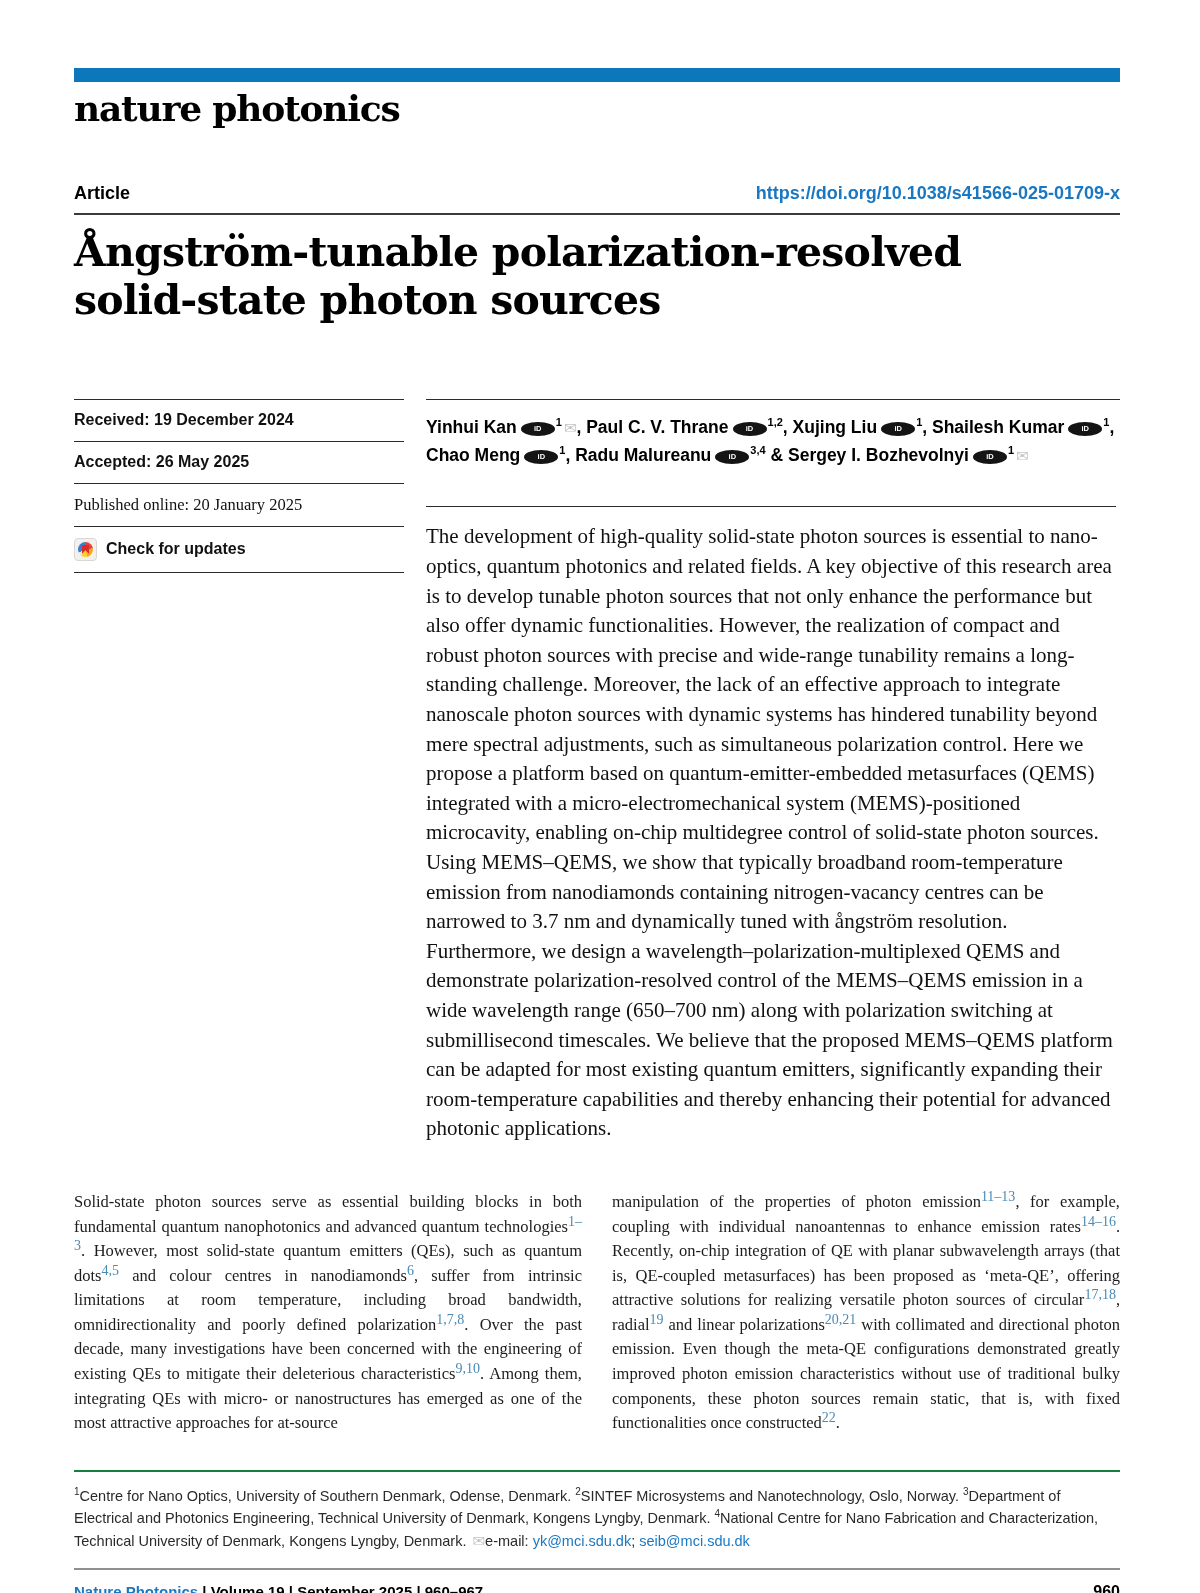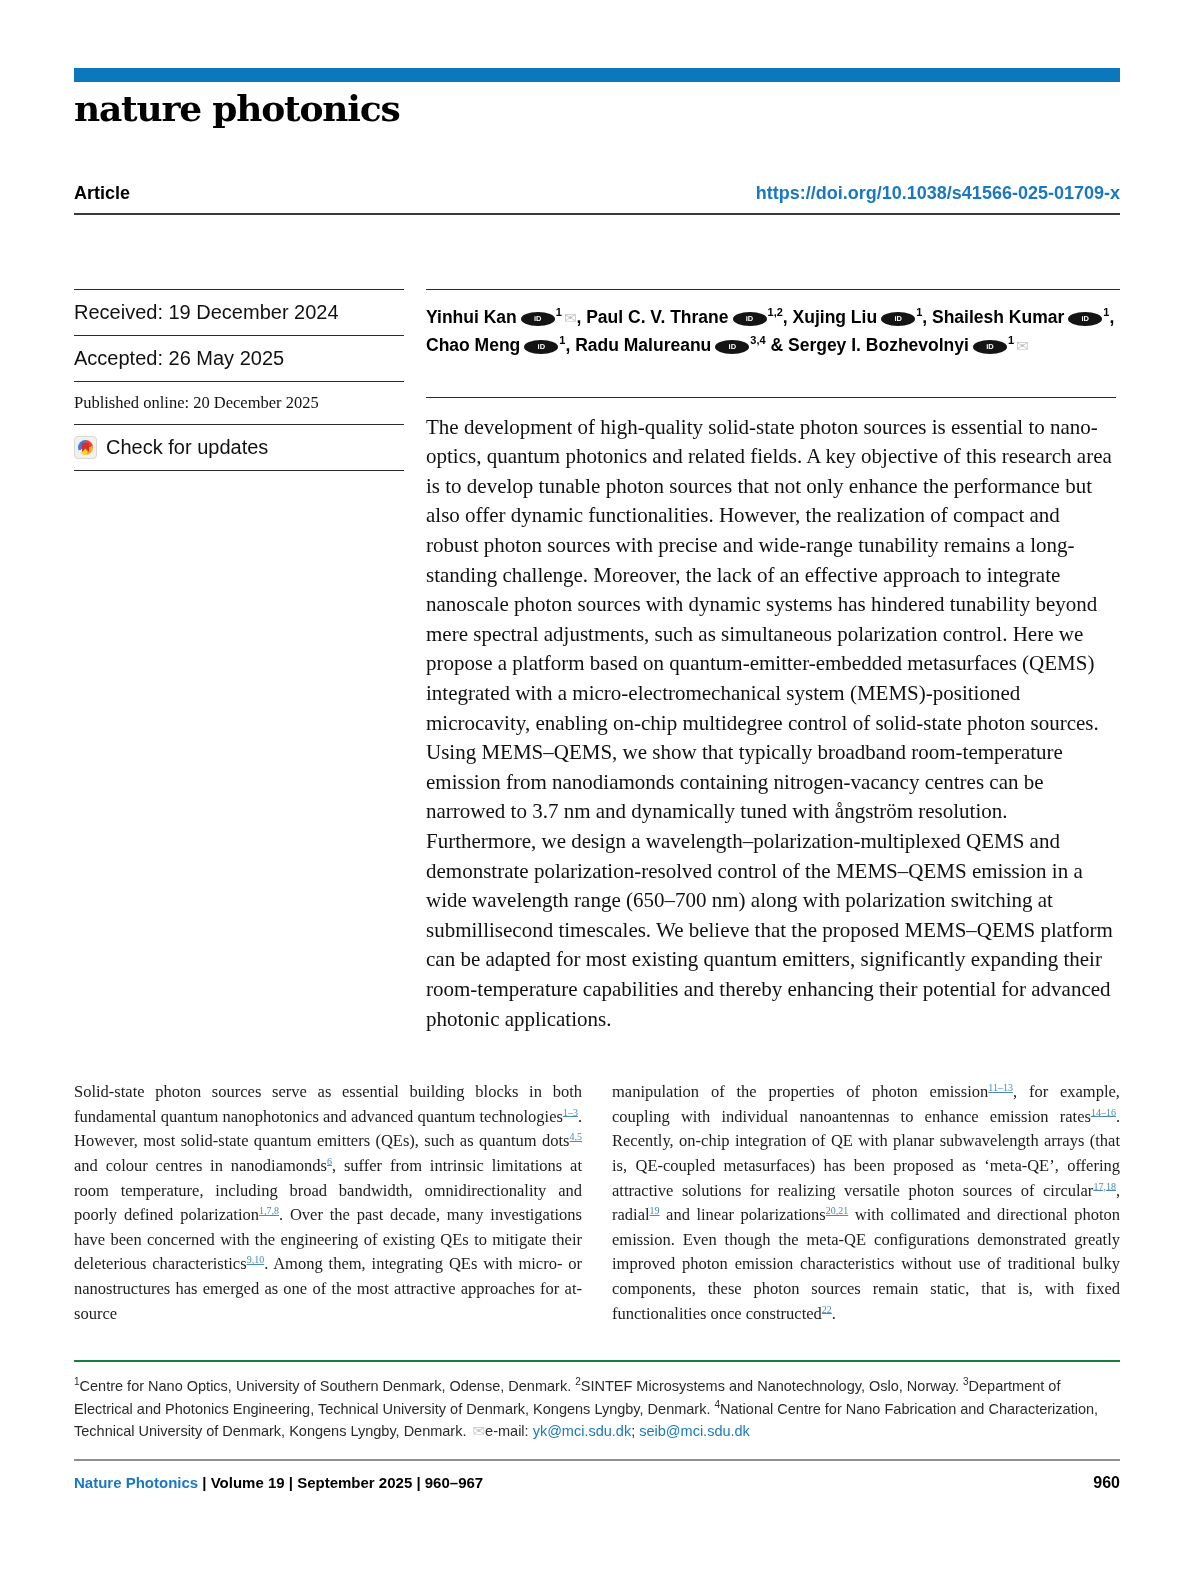--- a/index.html
+++ b/index.html
@@ -24,21 +24,21 @@
   .title {
     margin-top:13px;
     font-family:"DejaVu Serif", serif;
     font-size:41px; line-height:1.18; font-weight:700; letter-spacing:-0.8px; color:#000;
     max-width:1000px;
   }
   .meta-grid { margin-top:74px; display:grid; grid-template-columns:330px 1fr; column-gap:22px; }
   .meta-left { }
   .meta-row {
     border-top:1.5px solid #2b2b2b; padding:11px 0 11px 0; min-height:42px;
-    font-size:20px; font-weight:400; color:#111; display:flex; align-items:center; gap:9px;
+    font-size:16px; font-weight:700; color:#111; display:flex; align-items:center; gap:9px;
   }
   .meta-row.serif { font-family:"Liberation Serif", serif; font-weight:400; font-size:16.5px; }
   .meta-row:last-child { border-bottom:1.5px solid #2b2b2b; }
   .cfu-icon {
     width:23px; height:23px; border-radius:4px; background:#f2f1ee; border:1px solid #d9d7d2;
     display:inline-flex; align-items:center; justify-content:center; flex:0 0 auto;
   }
   .cfu-circle {
     width:15px; height:15px; border-radius:50%;
     background:conic-gradient(#ef4133 0 22%, #f7a823 22% 46%, #f5d42e 46% 60%, #e8e6e0 60% 68%, #3a7fd5 68% 100%);
@@ -59,21 +59,21 @@
   .abstract {
     border-top:1.5px solid #2b2b2b; margin-top:37px; padding-top:15px;
     font-family:"Liberation Serif", serif; font-size:21px; line-height:29.6px; color:#111;
     max-width:690px;
   }
   .body-cols { margin-top:46px; display:grid; grid-template-columns:1fr 1fr; column-gap:30px; }
   .body-col {
     font-family:"Liberation Serif", serif; font-size:16.5px; line-height:24.6px; color:#1c1c1c;
     text-align:justify;
   }
-  sup.ref { color:#4a8ab5; font-size:10px; vertical-align:super; line-height:0;text-decoration:underline; }
+  sup.ref { color:#4a8ab5; font-size:14px; vertical-align:super; line-height:0; }
   .footnotes {
     margin-top:34px; border-top:2px solid #15803d; padding-top:13px;
     font-size:14.5px; line-height:22.5px; color:#2a2a2a; font-weight:400;
   }
   sup.fnsup { font-size:10px; vertical-align:super; line-height:0; color:#2a2a2a; }
   .link { color:#1a78c2; text-decoration:none; cursor:pointer; }
   .footer {
     margin-top:16px; border-top:2px solid #8f8f8f; padding-top:13px;
     display:flex; justify-content:space-between; align-items:baseline;
     font-size:15px; font-weight:700; color:#000;
@@ -89,26 +89,27 @@
   <div class="topbar"></div>
 
   <div class="masthead">nature photonics</div>
 
   <div class="article-row">
     <span class="article-label">Article</span>
     <a class="doi-link">https://doi.org/10.1038/s41566-025-01709-x</a>
   </div>
   <hr class="rule-dark">
 
+  <h1 class="title">Ångström-tunable polarization-resolved solid-state photon sources</h1>
 
   <div class="meta-grid">
     <div class="meta-left">
       <div class="meta-row">Received: 19 December 2024</div>
       <div class="meta-row">Accepted: 26 May 2025</div>
-      <div class="meta-row serif">Published online: 20 December 2025</div>
+      <div class="meta-row serif">Published online: 20 January 2025</div>
       <div class="meta-row">
         <span class="cfu-icon">
           <span class="cfu-circle">
               <span class="cfu-book"></span>
             </span>
         </span>
         <span>Check for updates</span>
       </div>
     </div>
     <div class="meta-right">

